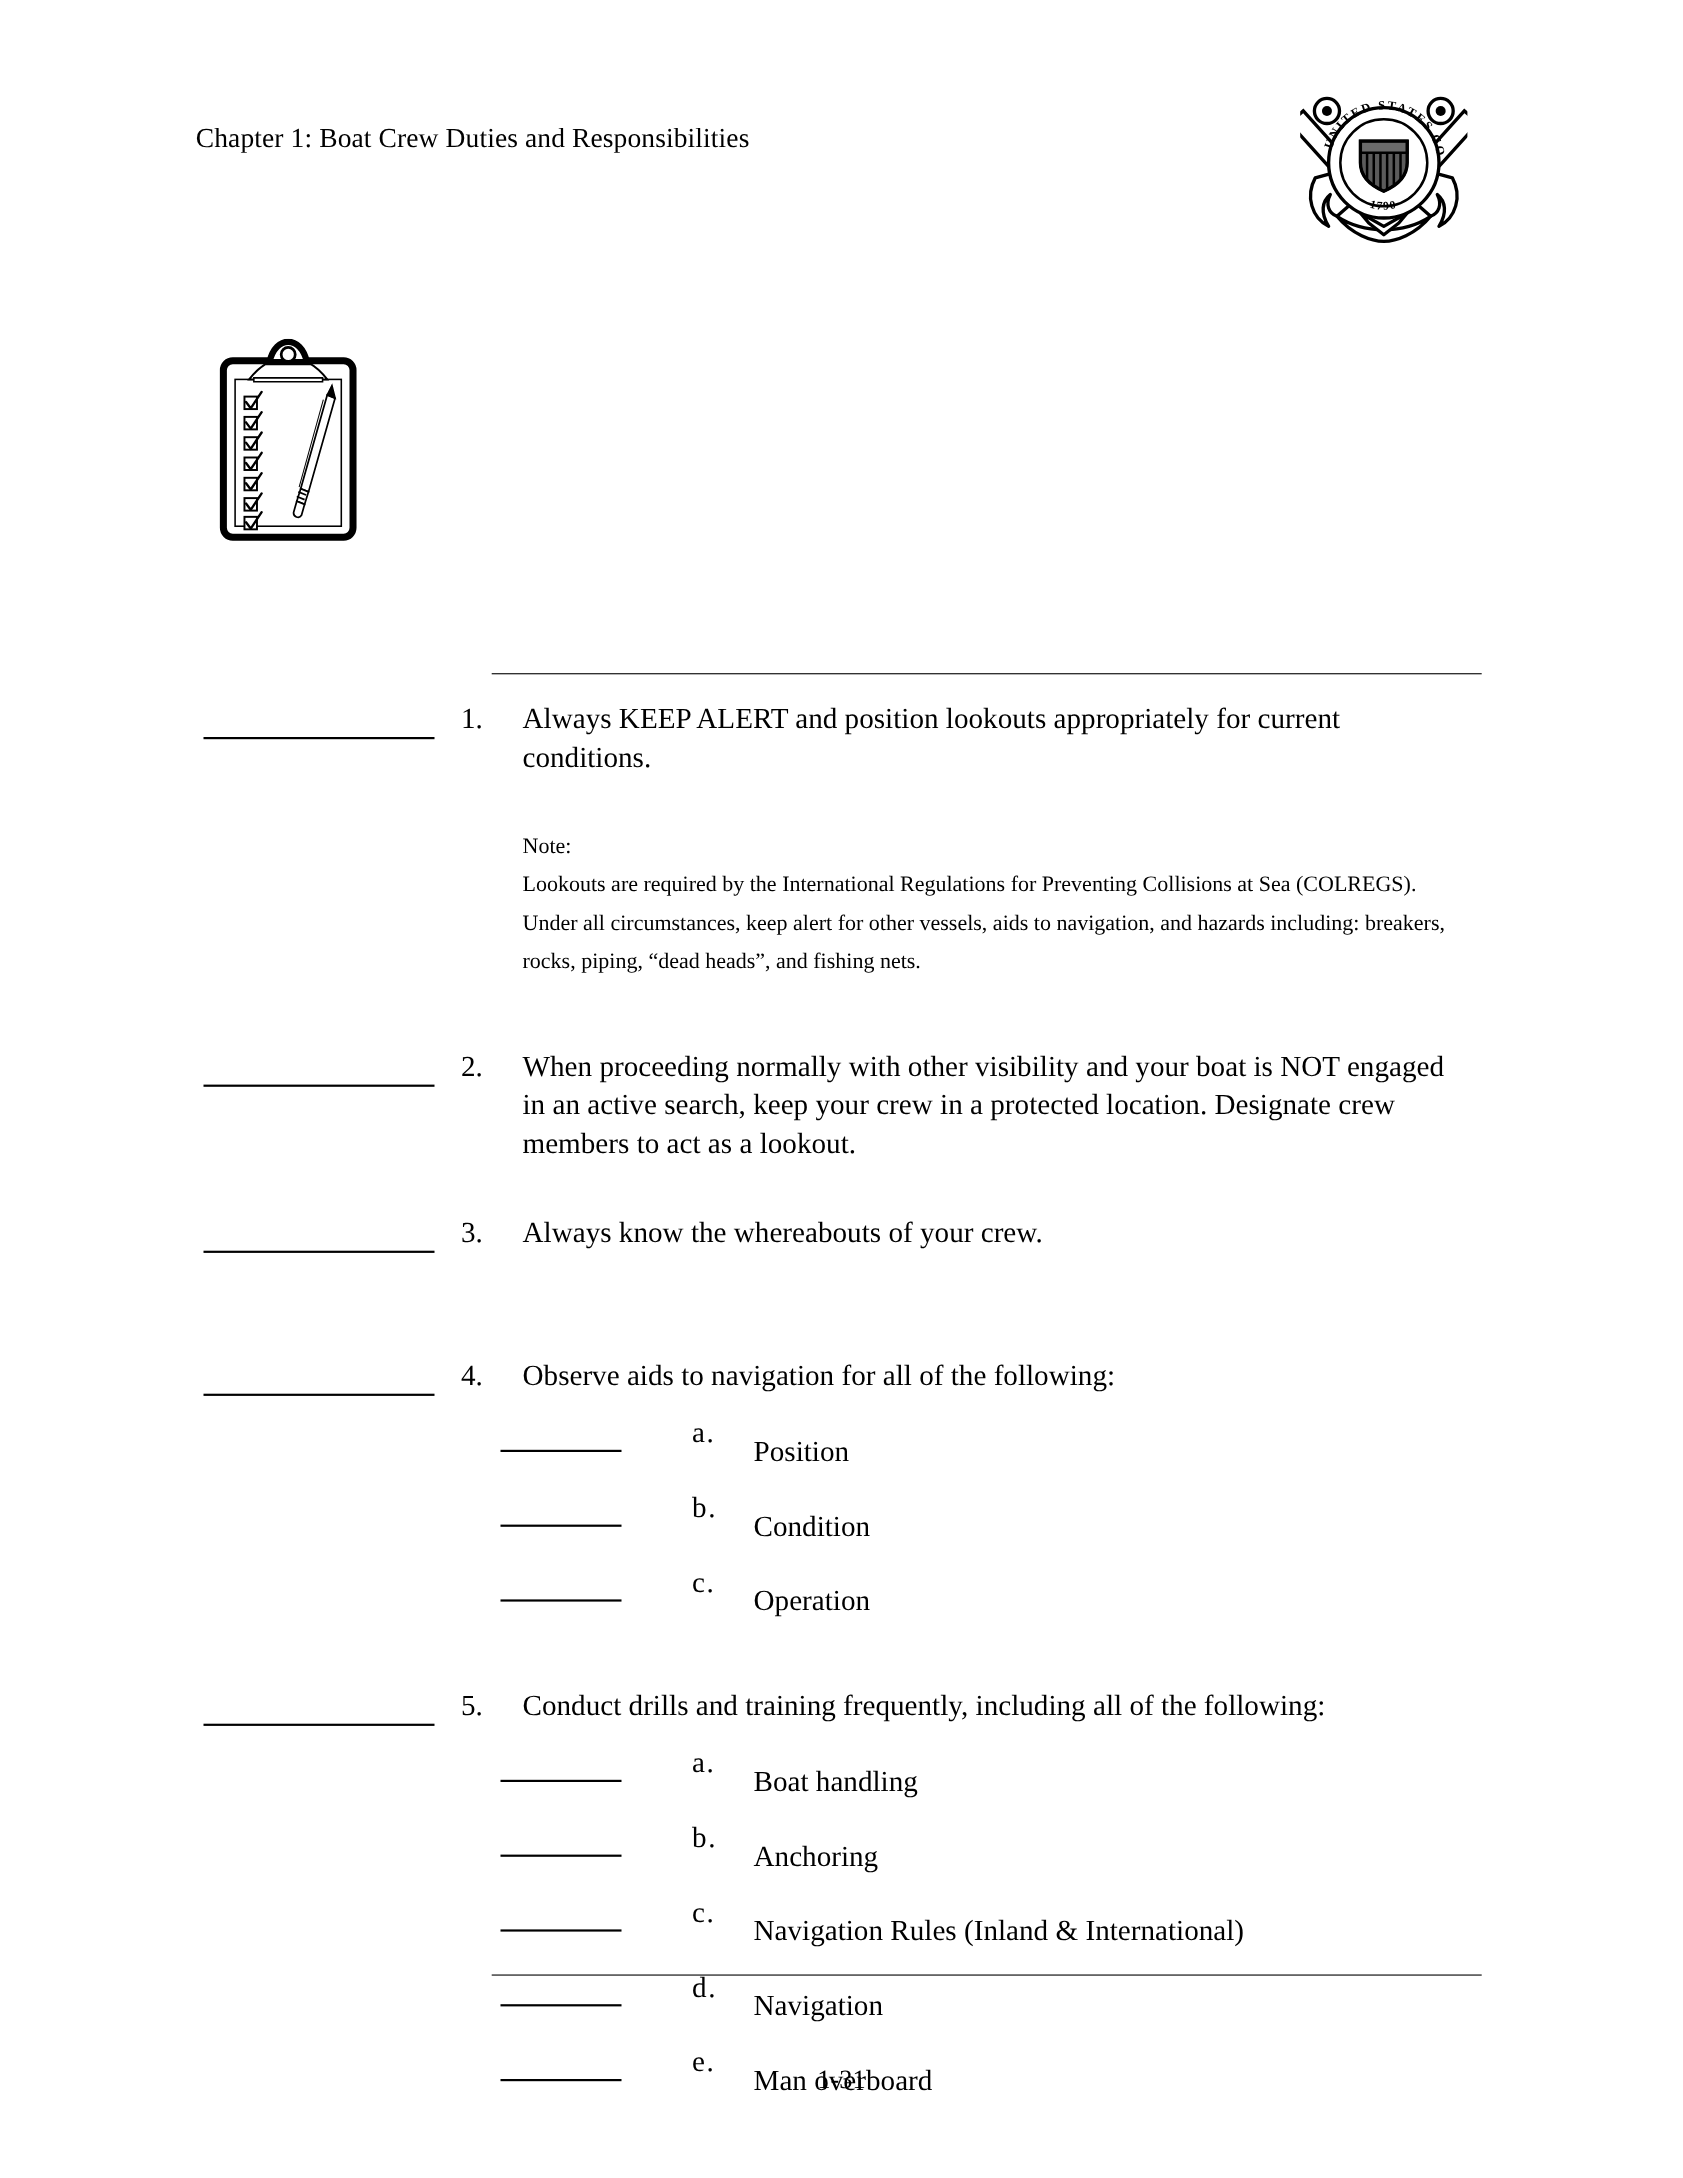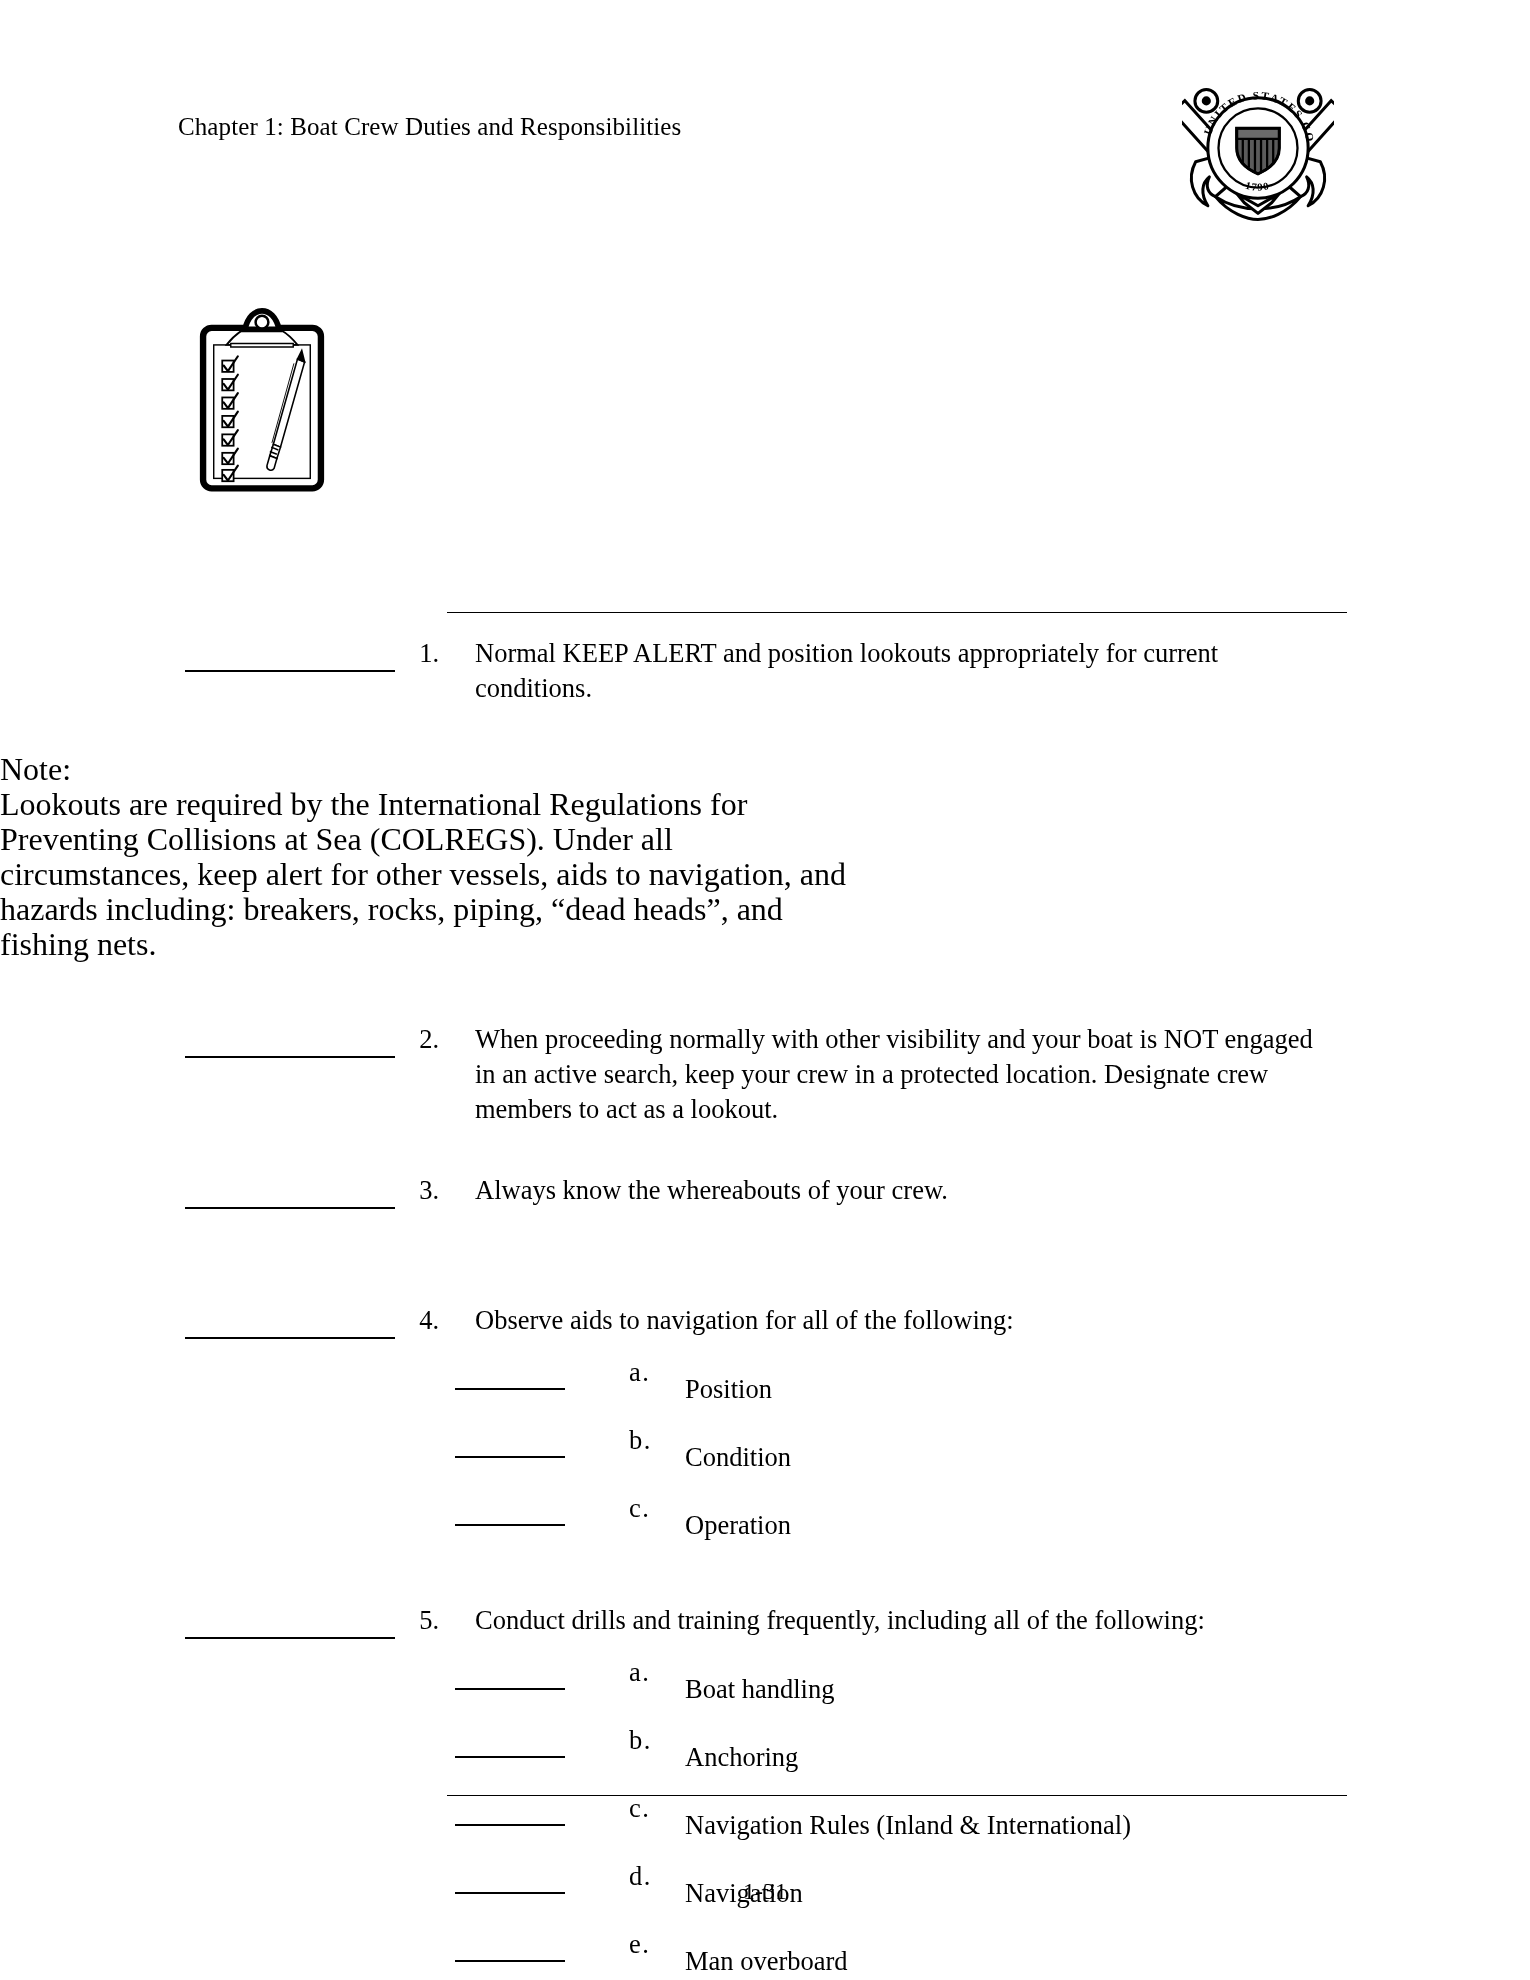--- a/index.html
+++ b/index.html
@@ -114,22 +114,23 @@
   }
 
   .item-text {
     margin-left: 36px;
     width: 860px;
     font-size: 26.5px;
     line-height: 35px;
   }
 
   .note-block {
+    margin-left: 475px;
     width: 860px;
-    font-size: 32px;
+    font-size: 20px;
     line-height: 35px;
   }
   .note-label { display: block; }
 
   
   .subitem {
     display: flex;
     align-items: flex-start;
     font-size: 26.5px;
     line-height: 35px;
@@ -287,21 +288,21 @@
   </div>
 
   <div class="rule rule-top"></div>
   <div class="rule rule-bottom"></div>
 
   <div class="body-area">
 
     <div class="item">
       <div class="blank-main"></div>
       <div class="num">1.</div>
-      <div class="item-text">Normal KEEP ALERT and position lookouts appropriately for current conditions.</div>
+      <div class="item-text">Always KEEP ALERT and position lookouts appropriately for current conditions.</div>
     </div>
 
     <div class="gap-lg"></div>
 
     <div>
       <div class="note-block">
         <span class="note-label">Note:</span>
         <span>Lookouts are required by the International Regulations for Preventing Collisions at Sea (COLREGS).  Under all circumstances, keep alert for other vessels, aids to navigation, and hazards including:  breakers, rocks, piping, “dead heads”, and fishing nets.</span>
       </div>
     </div>

